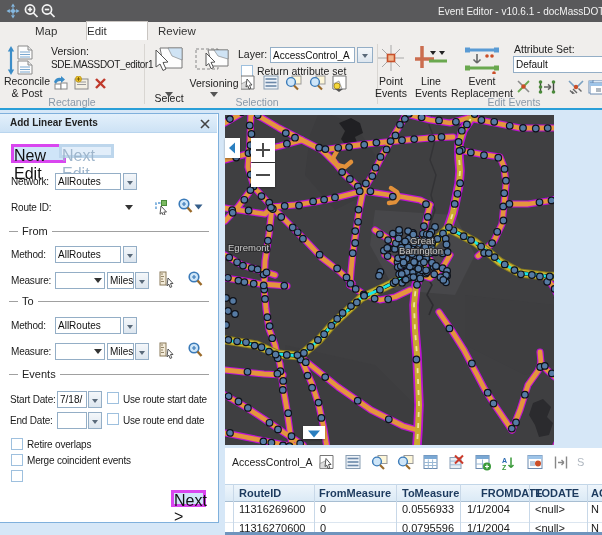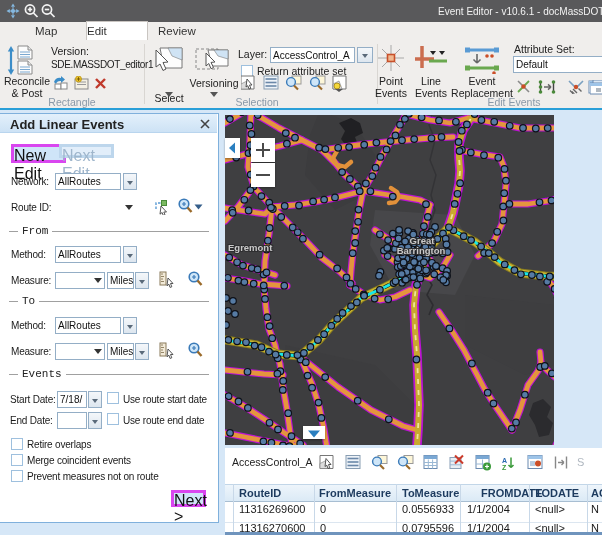--- a/index.html
+++ b/index.html
@@ -21,27 +21,27 @@
 .bigtxt { position:absolute; font-size:10.5px; color:#222; text-align:center; line-height:11.5px; }
 .rtxt { position:absolute; font-size:10.5px; color:#222; white-space:nowrap; }
 .ptxt { position:absolute; font-size:10px; letter-spacing:-0.2px; color:#1a1a1a; white-space:nowrap; }
 .combo { position:absolute; background:#fff; border:1px solid #94aec6; font-size:10px; color:#111; padding:1px 2px; line-height:13px; white-space:nowrap; overflow:hidden; }
 .dbtn { position:absolute; background:linear-gradient(#f4f7fa,#dde6ef); border:1px solid #94aec6; }
 .dbtn:after { content:""; position:absolute; left:50%; top:50%; margin:-1px 0 0 -3.5px; border-left:3.5px solid transparent; border-right:3.5px solid transparent; border-top:4px solid #5a6a7a; }
 .chk { position:absolute; width:12px; height:12px; background:#fff; border:1px solid #9ec0de; }
 
 #panel { left:0; top:113px; width:219px; height:410px; background:#fff; border:1px solid #7fb0dc; border-left:none; }
 #phead { left:0; top:0; width:217px; height:19px; background:linear-gradient(#e3f0fb,#cde2f5); border-bottom:1px solid #b9d5ee; }
-#ptitle { left:10px; top:3px; font-size:13px; font-weight:bold; color:#222; }
+#ptitle { left:10px; top:3px; font-size:10px; font-weight:bold; color:#222; }
 .sep { position:absolute; left:9px; width:200px; border-top:1px solid #a0a0a0; }
-.seplbl { position:absolute; background:#fff; font-size:11px; color:#222; padding:0 4px; top:-7px; left:9px;font-family:Liberation Mono, monospace; }
+.seplbl { position:absolute; background:#fff; font-size:11px; color:#222; padding:0 4px; top:-7px; left:9px; }
 .btn { position:absolute; background:#cfe5f8; border:3px solid #d946ef; font-size:16px; color:#111; }
 .btn.dis { background:#e2eefa; border-color:#bdd6ec; color:#9fb6cc; }
 
-#map { left:225px; top:115px; width:329px; height:330px; overflow:hidden; background:#4d7c0f;font-weight:bold; }
+#map { left:225px; top:115px; width:329px; height:330px; overflow:hidden; background:#4d7c0f; }
 .mapbtn { position:absolute; background:#fff; box-shadow:0 1px 2px rgba(0,0,0,.35); }
 
 #tpanel { left:225px; top:448px; width:377px; height:87px; background:#fff; }
 #tbar { left:225px; top:445px; width:377px; height:3px; background:#d6e7f7; }
 .hcell { position:absolute; top:0; height:17px; font-size:11px; font-weight:bold; color:#1c3a5e; line-height:17px; }
 .rcell { position:absolute; font-size:11px; color:#1a1a1a; line-height:17px; }
 </style>
 </head>
 <body>
 
@@ -340,21 +340,20 @@
 <div class="combo" style="left:57px;top:298px;width:30px;height:17px"></div>
 <div class="dbtn" style="left:88px;top:298px;width:14px;height:17px"></div>
 <div class="chk" style="left:107px;top:299px"></div>
 <div class="ptxt" style="left:123px;top:301px">Use route end date</div>
 
 <div class="chk" style="left:11px;top:324px"></div>
 <div class="ptxt" style="left:27px;top:325px">Retire overlaps</div>
 <div class="chk" style="left:11px;top:340px"></div>
 <div class="ptxt" style="left:27px;top:341px">Merge coincident events</div>
 <div class="chk" style="left:11px;top:356px"></div>
-<div class="ptxt" style="left:27px;top:357px">Prevent measures not on route</div>
 <div class="btn" style="left:171px;top:376px;width:35px;height:17px;line-height:16px">Next &gt;</div>
 </div>
 
 <div class="abs" id="map">
 <svg width="377" height="330" viewBox="0 0 377 330" style="display:block">
 <rect width="377" height="330" fill="#3f3f41"></rect>
 <path d="M95,-5 L130,10 L150,40 L140,80 L110,95 L80,60 L85,20 Z" fill="#3c3c3e"></path>
 <path d="M60,230 L150,250 L200,300 L180,335 L60,335 Z" fill="#3d3d3f"></path>
 <path d="M240,180 L330,190 L360,240 L300,260 L240,230 Z" fill="#3e3e40"></path>
 <path d="M150,95 L230,100 L250,140 L230,180 L170,175 L145,130 Z" fill="#47474a"></path>

